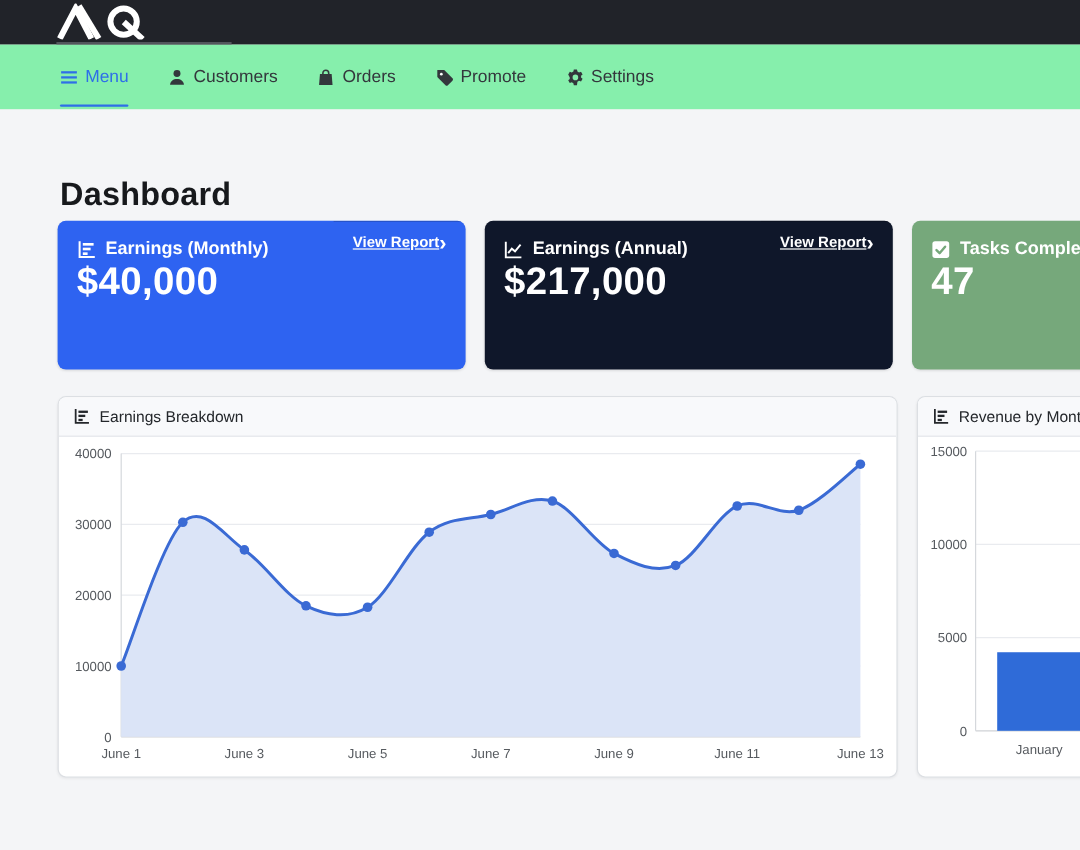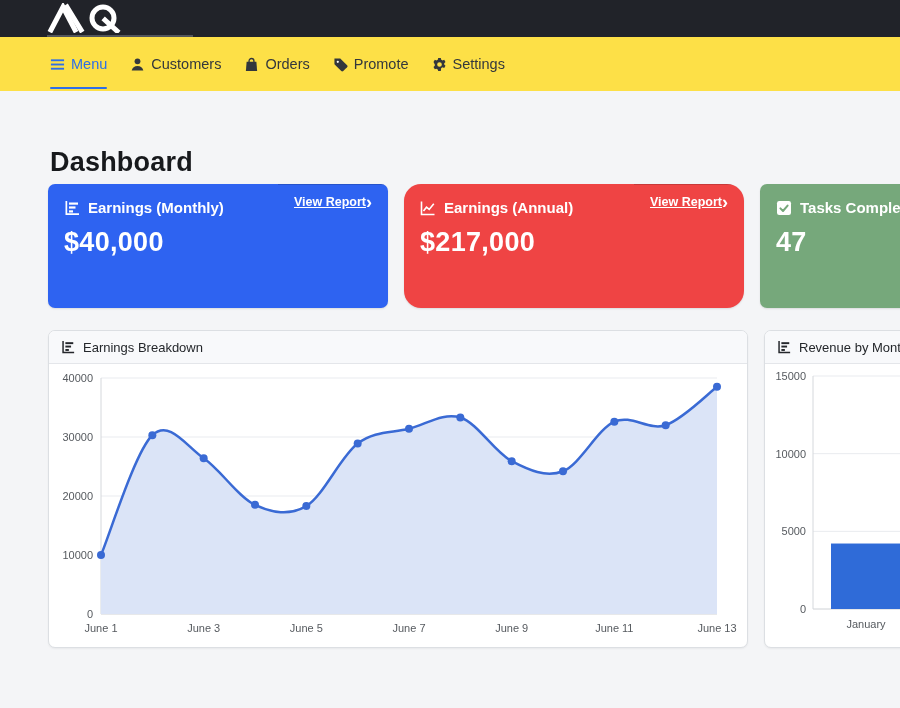--- a/index.html
+++ b/index.html
@@ -8,33 +8,33 @@
     background:#f4f5f7;
     font-family:"Liberation Sans","DejaVu Sans",sans-serif;
     -webkit-font-smoothing:antialiased;
   }
   
   .topbar{height:37px;background:#212329;position:relative}
   .logo{position:absolute;left:47px;top:3px;cursor:pointer}
   .logo svg{display:block}
   .logo-underline{position:absolute;left:47px;bottom:0;width:146px;height:2px;background:#53565c}
   
-  .navbar{height:54px;background:#fde047;display:flex;align-items:stretch;padding-left:50px;gap:23px}
+  .navbar{height:54px;background:#86efac;display:flex;align-items:stretch;padding-left:50px;gap:33px}
   .nav-item{display:flex;align-items:center;gap:6px;font-size:14.5px;color:#33373c;position:relative;cursor:pointer;white-space:nowrap}
   .nav-item .nicon{width:15px;height:15px;display:block}
   .nav-item.active{color:#2e6fe8}
   .nav-item.active::after{content:"";position:absolute;left:0;right:0;bottom:2px;height:2px;background:#2e6fe8;border-radius:2px}
   
   .page-title{margin:56px 0 6px 50px;font-size:27px;font-weight:600;color:#17191c;letter-spacing:.2px}
   .cards-row{display:flex;gap:16px;margin:0 0 0 48px}
   .stat-card{width:340px;height:124px;border-radius:7px;color:#fff;display:flex;flex-direction:row;overflow:hidden;flex:none;box-shadow:0 1px 2px rgba(0,0,0,.10)}
   .stat-body{flex:1;padding:15px 16px 0}
   .stat-head{display:flex;align-items:center;gap:8px;font-weight:700;font-size:15px}
   .stat-head .cicon{width:16px;height:16px;display:block}
-  .stat-value{font-size:27px;font-weight:700;margin-top:11px;letter-spacing:.3px}
+  .stat-value{font-size:32px;font-weight:700;margin-top:0;letter-spacing:.3px}
   .stat-footer{height:33px;border-top:1px solid rgba(0,0,0,.16);display:flex;align-items:center;justify-content:space-between;padding:0 16px;font-size:12.5px;font-weight:700;flex:none}
   .stat-footer .link{text-decoration:underline;cursor:pointer}
   .chevron{font-size:18px;font-weight:700;line-height:1;cursor:pointer}
   
   .charts-row{display:flex;gap:16px;margin:22px 0 16px 48px}
   .chart-card{width:698px;height:316px;background:#fff;border:1px solid #dcdfe3;border-radius:7px;flex:none;overflow:hidden;box-shadow:0 1px 2px rgba(0,0,0,.05)}
   .chart-header{height:32px;background:#f8f9fb;border-bottom:1px solid #e4e6ea;display:flex;align-items:center;gap:8px;padding:0 12px;font-size:13px;color:#24272b}
   .chart-header .hicon{width:14px;height:14px;display:block;flex:none}
   .chart-body{height:283px}
   .chart-body svg{display:block}
@@ -110,21 +110,21 @@
         <span>Earnings (Monthly)</span>
       </div>
       <div class="stat-value">$40,000</div>
     </div>
     <div class="stat-footer">
       <span class="link">View Report</span>
       <span class="chevron">›</span>
     </div>
   </div>
 
-  <div class="stat-card" style="background: #ef4444; border-radius: 17px;">
+  <div class="stat-card" style="background: #0f172a;">
     <div class="stat-body">
       <div class="stat-head">
         <svg class="cicon" viewBox="0 0 16 16" fill="none" stroke="currentColor" stroke-width="1.6">
           <path d="M1.5 1.5v13h13"></path>
           <polyline points="3.5,11 6.5,7.2 9.2,9.4 13.8,3.8"></polyline>
         </svg>
         <span>Earnings (Annual)</span>
       </div>
       <div class="stat-value">$217,000</div>
     </div>

